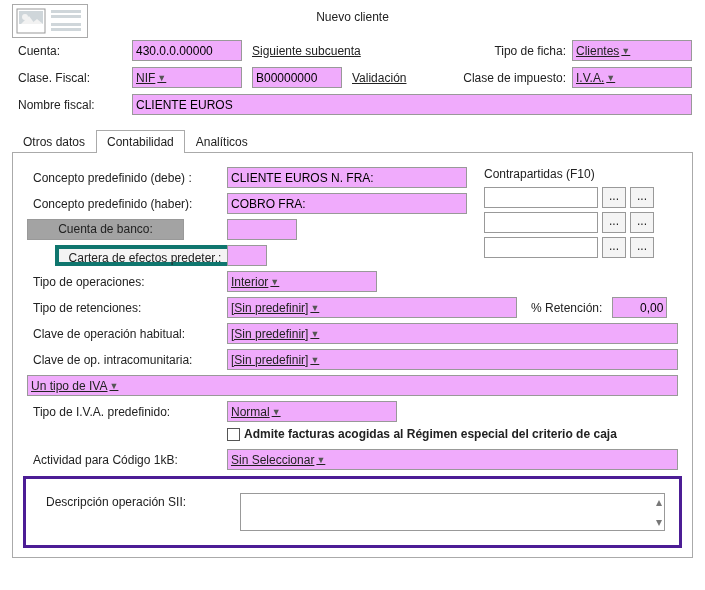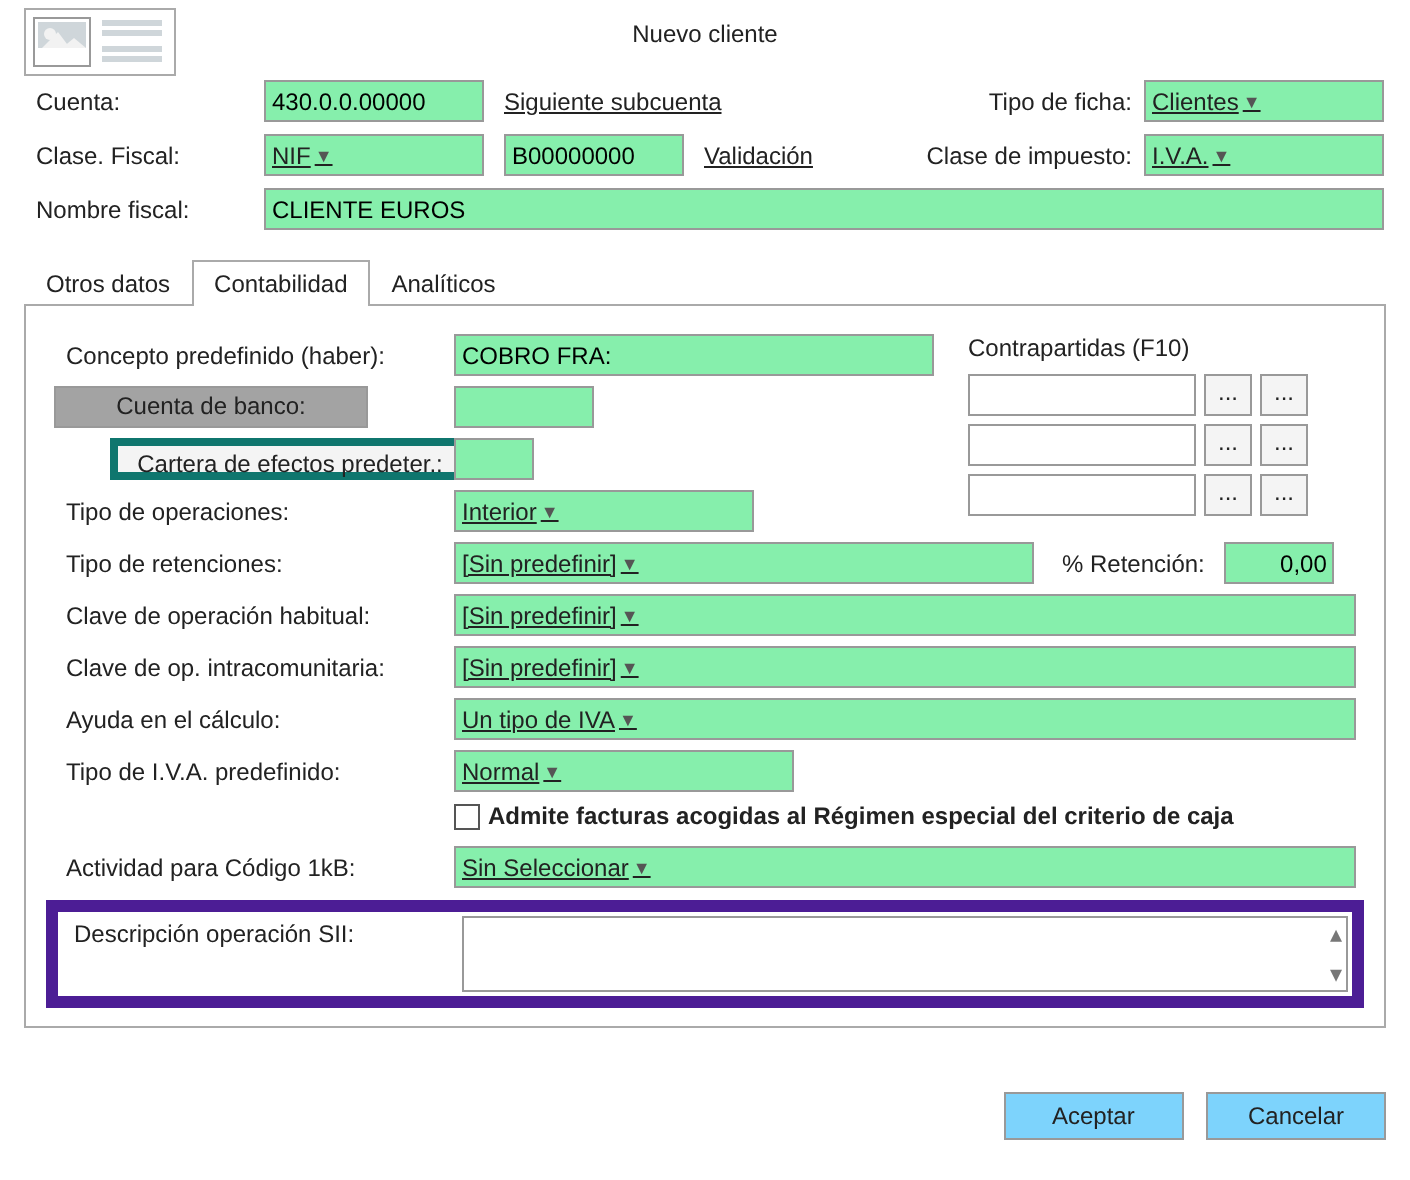--- a/index.html
+++ b/index.html
@@ -5,39 +5,39 @@
 * { box-sizing: border-box; font-family: "Segoe UI", Tahoma, sans-serif; font-size: 12px; }
 body { margin: 0; background: #fff; color: #222; width: 705px; }
 .container { padding: 6px 12px 12px 12px; }
 .title { text-align: center; padding: 4px 0 16px 0; }
 .icon-box { border:1px solid #aaa; display:inline-block; padding:2px; position:absolute; left:12px; top:4px;}
 .icon-box svg { display:block;}
 .header-grid { display:grid; grid-template-columns: 120px 120px 140px 180px 120px; row-gap:6px; align-items:center; margin-bottom:14px;}
 .lbl { padding-left:6px;}
 .link { text-decoration: underline; cursor:pointer; }
 input[type=text], select, .combo, .txt {
-  border:1px solid #999; height:21px; padding:1px 3px; background:#86efac;
+  border:1px solid #999; height:21px; padding:1px 3px; background:#f0abfc;
 }
 .combo { display:flex; align-items:center; justify-content:flex-start;text-decoration:underline; }
 .combo .arrow { font-size:9px; color:#555; padding:0 2px;}
 .tabs { display:flex; border-bottom:1px solid #aaa; margin-top:6px;}
 .tab { padding:4px 10px; border:1px solid transparent; border-bottom:none; cursor:pointer; position:relative; top:1px;}
 .tab.active { border-color:#aaa; background:#fff;}
 .panel { border:1px solid #aaa; border-top:none; padding:14px 14px 10px 14px; }
 .row { display:flex; align-items:center; margin-bottom:5px; }
 .row .rl { width:200px; padding-left:6px;}
 .contrap { position:absolute; right:38px; width:170px; }
 .contrap .ctitle{ margin-bottom:6px;}
 .crow { display:flex; gap:4px; margin-bottom:4px;}
 .crow .ctxt{ flex:1; border:1px solid #999; height:21px;}
 .crow .cbtn{ width:24px; height:21px; border:1px solid #999; background:#f4f4f4; text-align:center; line-height:17px; cursor:pointer;}
 .wide-combo { flex:1; }
 .checkbox { display:flex; align-items:center; gap:4px;font-weight:bold;}
 .checkbox .box{ width:13px; height:13px; border:1px solid #555;}
-.desc-hl { border:6px solid #4c1d95; display:flex; padding:2px; margin:6px -4px -1px -4px;}
+.desc-hl { border:3px solid #4c1d95; display:flex; padding:14px; margin:6px -4px -1px -4px;}
 .desc-hl .dl{ width:200px; padding:2px 2px 2px 6px;}
 .desc-hl .ta{ flex:1; border:1px solid #999; height:38px; position:relative;}
 .scroll-arrows{ position:absolute; right:2px; top:1px; bottom:1px; display:flex; flex-direction:column; justify-content:space-between; font-size:8px; color:#777;}
 .footer { text-align:right; padding:20px 12px 8px 0;}
 .footer .fbtn{ display:inline-block; border:1px solid #999; background:#7dd3fc; width:90px; height:24px; line-height:22px; text-align:center; margin-left:8px; cursor:pointer;}
 .panel-rel { position:relative; }
 .num-right{ text-align:right; width:55px;}
 </style>
 </head>
 <body>
@@ -107,20 +107,24 @@
           <div class="cbtn">...</div>
         </div>
       <div class="crow">
           <div class="ctxt"></div>
           <div class="cbtn">...</div>
           <div class="cbtn">...</div>
         </div>
     </div>
 
     <div class="row">
+      <div class="rl">Concepto predefinido (debe) :</div>
+      <input type="text" style="width: 240px;" value="CLIENTE EUROS N. FRA:">
+    </div>
+    <div class="row">
       <div class="rl">Concepto predefinido (haber):</div>
       <input type="text" style="width: 240px;" value="COBRO FRA:">
     </div>
     <div class="row">
       <div class="rl" style="padding-left:0">
           <div style="border:1px solid #999;background:#a3a3a3;height:21px;width:157px;text-align:center;line-height:19px;cursor:pointer;">Cuenta de banco:</div>
         </div>
       <input type="text" style="width: 70px;">
     </div>
     <div class="row">
@@ -154,21 +158,20 @@
         </div>
     </div>
     <div class="row">
       <div class="rl">Clave de op. intracomunitaria:</div>
       <div class="combo wide-combo">
           <span>[Sin predefinir]</span>
           <span class="arrow">▼</span>
         </div>
     </div>
     <div class="row">
-      <div class="rl">Ayuda en el cálculo:</div>
       <div class="combo wide-combo">
           <span>Un tipo de IVA</span>
           <span class="arrow">▼</span>
         </div>
     </div>
     <div class="row">
       <div class="rl">Tipo de I.V.A. predefinido:</div>
       <div class="combo" style="width:170px">
           <span>Normal</span>
           <span class="arrow">▼</span>

